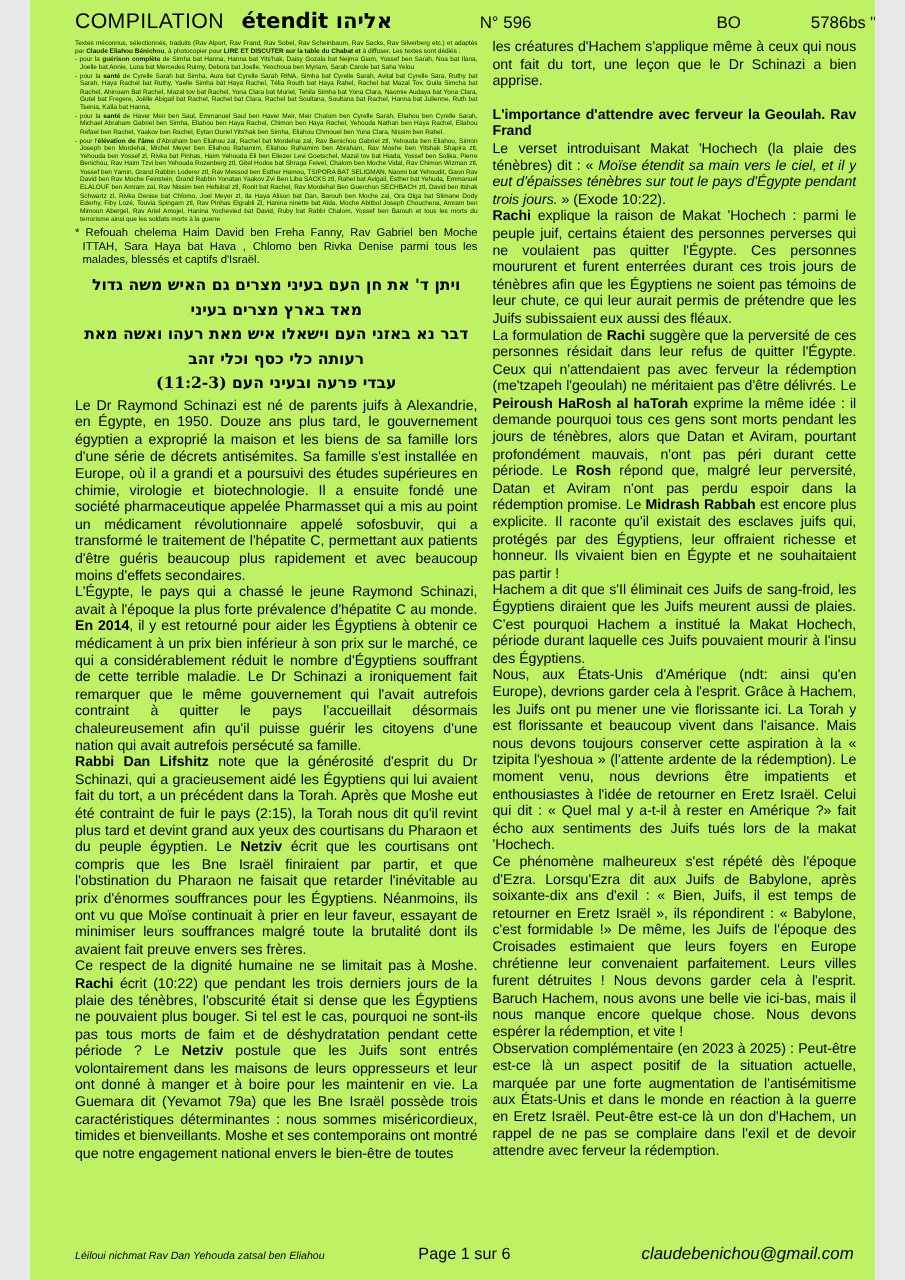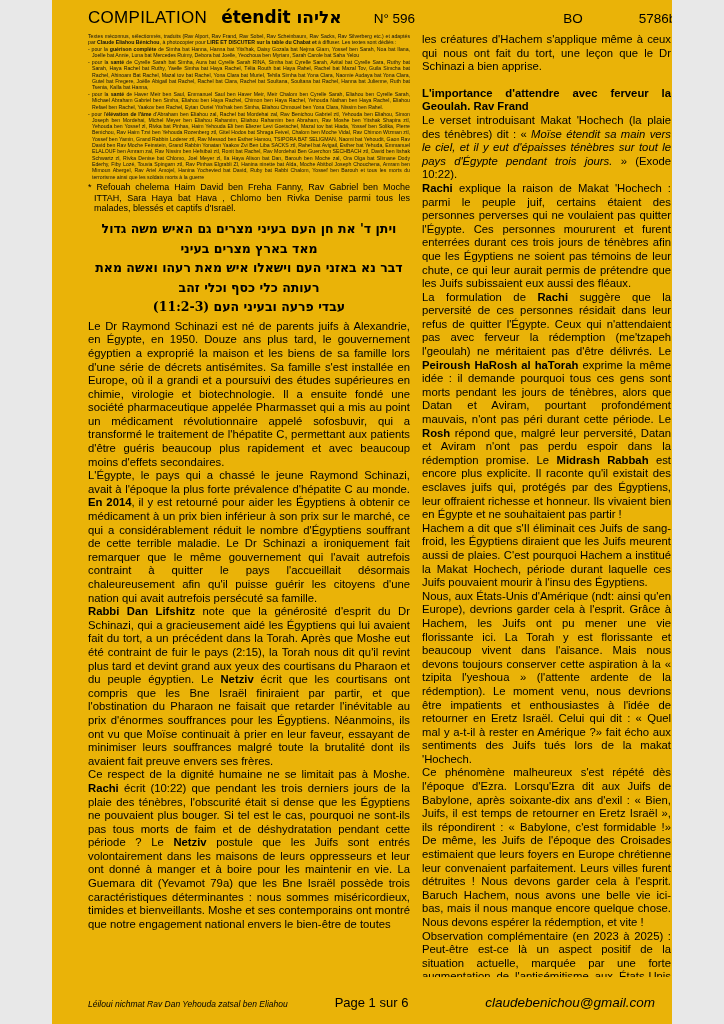--- a/index.html
+++ b/index.html
@@ -1,22 +1,22 @@
 <!DOCTYPE html>
 <html><head>
 <meta charset="utf-8">
 <style>
   html,body{margin:0;padding:0;background:#e8e8e8;}
-  .page{position:relative;width:620px;height:1024px;box-sizing:border-box;
-        padding:7px 1px 0 36px;background:#eab308;color:#000;
+  .page{position:relative;width:676px;height:1024px;box-sizing:border-box;
+        padding:7px 15px 0 36px;background:#bef264;color:#000;
         font-family:"Liberation Sans",sans-serif;overflow:hidden;margin:0 auto;}
   .header{display:flex;align-items:baseline;white-space:nowrap;}
   .h-title{font-size:17px;letter-spacing:.3px;}
   .h-heb{font-size:17px;font-weight:700;margin-left:14px;font-family:"DejaVu Sans",sans-serif;}
-  .h-num{font-size:13.5px;margin-left:32px;}
+  .h-num{font-size:13.5px;margin-left:70px;}
   .h-parasha{font-size:13.5px;margin-left:148px;}
   .h-year{font-size:13.5px;margin-left:56px;}
   .h-bsd{font-size:13px;margin-left:0;}
   .columns{display:flex;gap:12px;margin-top:5px;height:944px;overflow:hidden;}
   .col-left{width:322px;flex:none;}
   .col-right{flex:1;min-width:0;}
   .fine{font-size:5.2px;line-height:6.3px;text-align:justify;color:#111;}
   .fine p{margin:0 0 .5px;padding-left:4px;text-indent:-4px;}
   .fine p.first{padding-left:0;text-indent:0;}
   .refouah{font-size:9px;line-height:10.8px;margin:2px 0 0;text-align:justify;

